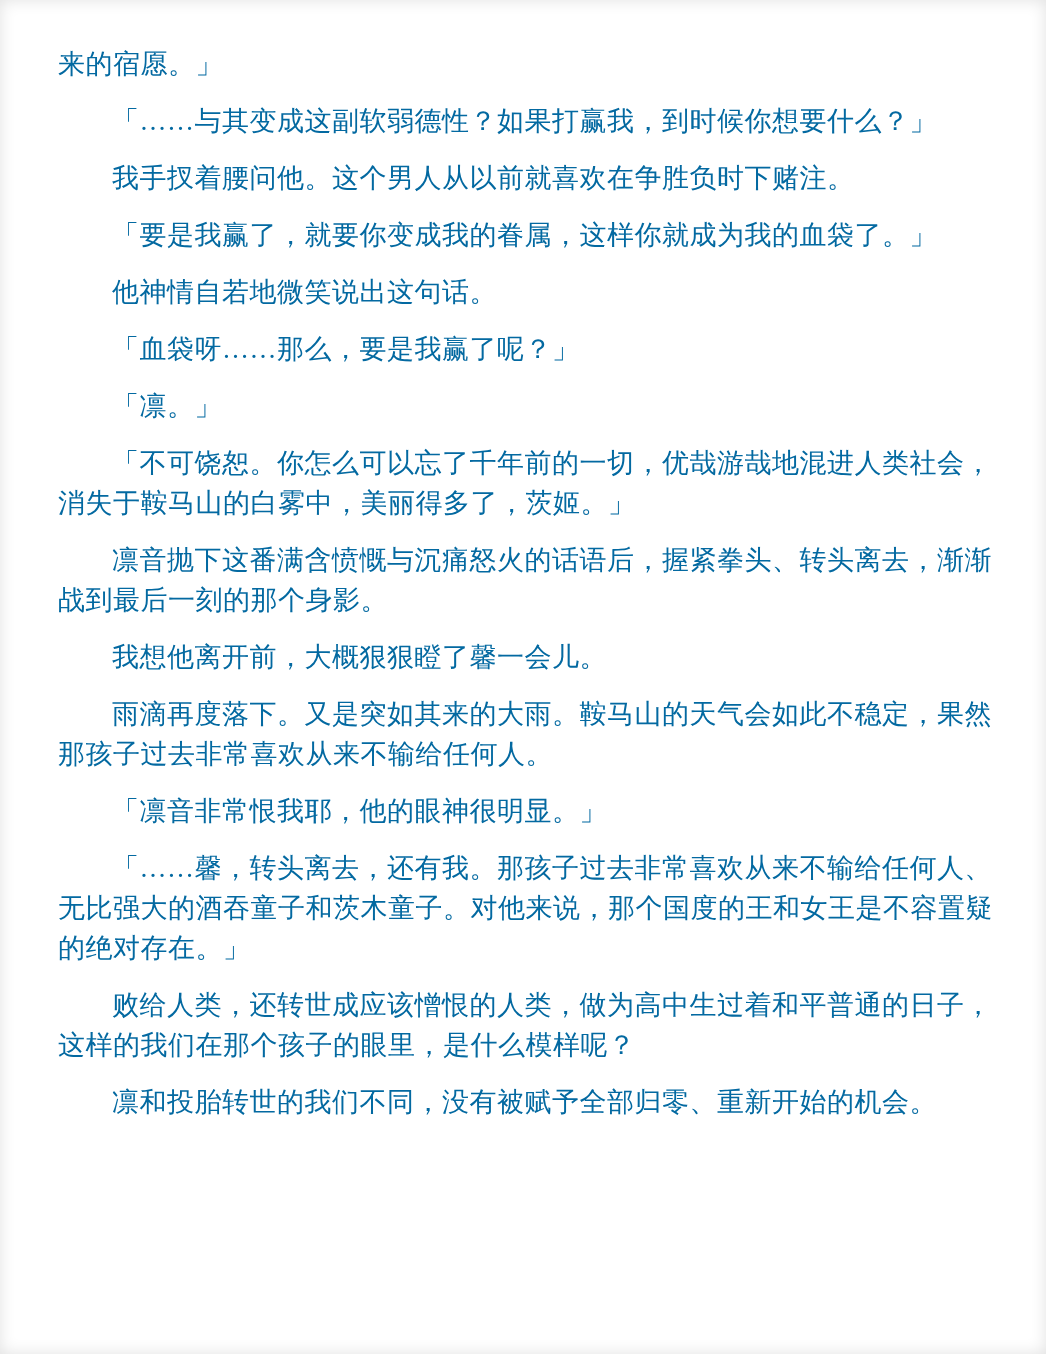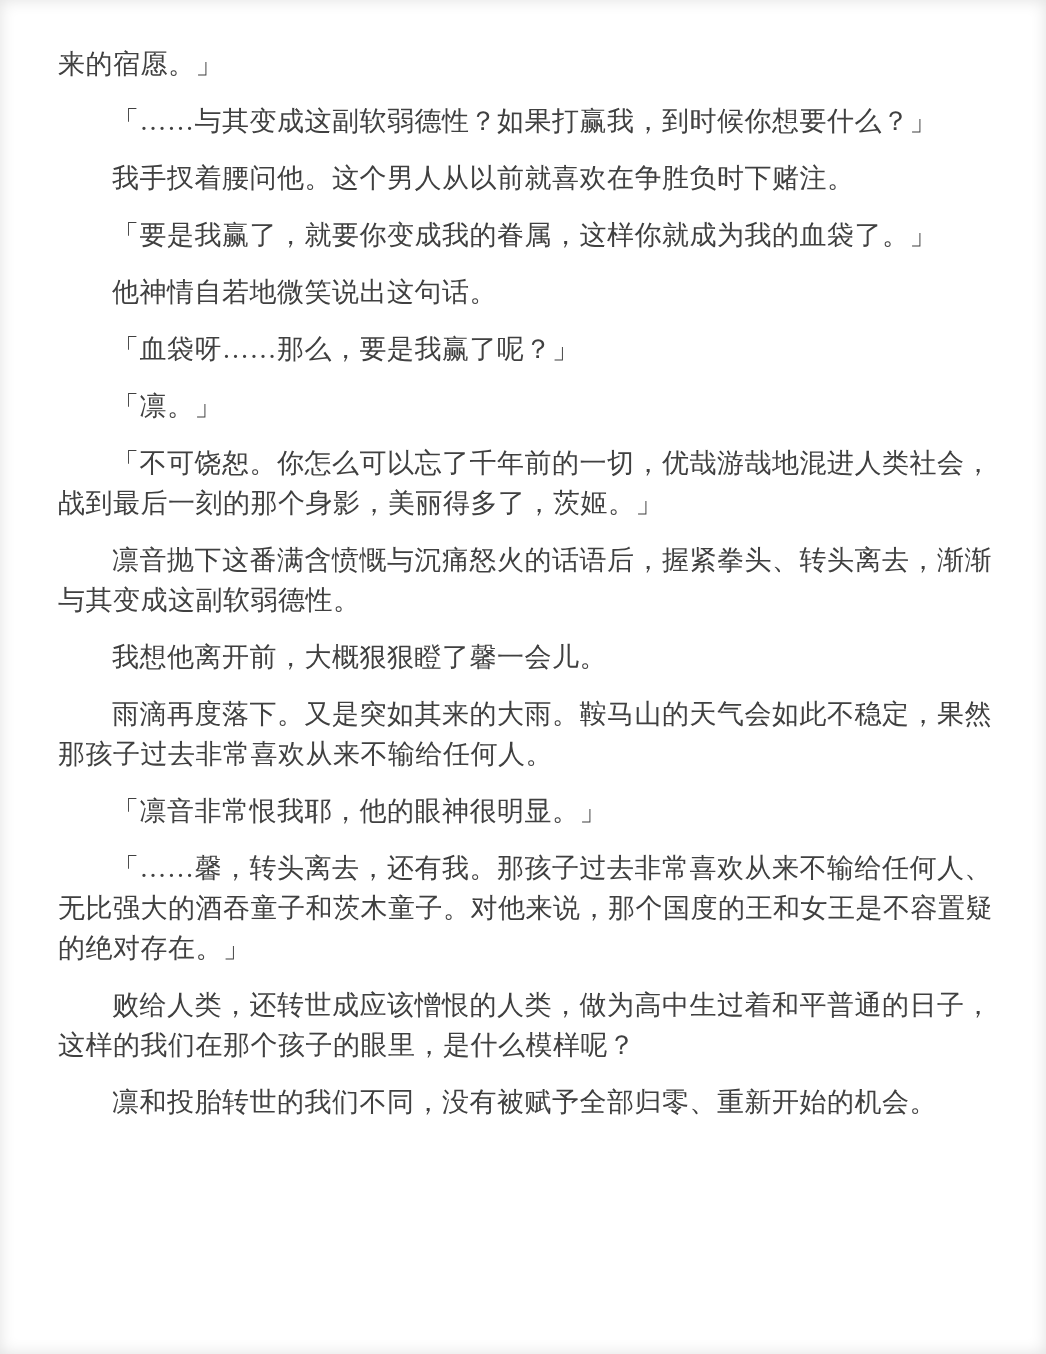--- a/index.html
+++ b/index.html
@@ -10,21 +10,21 @@
   .page {
     position: relative;
     box-sizing: border-box;
     width: 1046px;
     height: 1354px;
     background: #ffffff;
     padding: 44px 56px 0 58px;
     font-family: "Liberation Serif", "DejaVu Serif", serif;
     font-size: 27px;
     line-height: 40px;
-    color: #404040;
+    color: #0369a1;
     box-shadow: inset 0 0 16px rgba(0,0,0,0.12);
     overflow: hidden;
   }
   .para {
     margin: 0 0 17px 0;
   }
   .line {
     white-space: nowrap;
     letter-spacing: 0.5px;
   }
@@ -61,26 +61,26 @@
     <div class="line indent">「血袋呀……那么，要是我赢了呢？」</div>
   </div>
 
 
   <div class="para">
     <div class="line indent">「凛。」</div>
   </div>
 
   <div class="para">
     <div class="line indent">「不可饶恕。你怎么可以忘了千年前的一切，优哉游哉地混进人类社会，</div>
-    <div class="line">战到最后一刻的那个身影，美丽得多了，茨姬。」</div>
+    <div class="line">消失于鞍马山的白雾中，美丽得多了，茨姬。」</div>
   </div>
 
   <div class="para">
     <div class="line indent">凛音抛下这番满含愤慨与沉痛怒火的话语后，握紧拳头、转头离去，渐渐</div>
-    <div class="line">与其变成这副软弱德性。</div>
+    <div class="line">战到最后一刻的那个身影。</div>
   </div>
 
   <div class="para">
     <div class="line indent">我想他离开前，大概狠狠瞪了馨一会儿。</div>
   </div>
 
   <div class="para">
     <div class="line indent">雨滴再度落下。又是突如其来的大雨。鞍马山的天气会如此不稳定，果然</div>
     <div class="line">那孩子过去非常喜欢从来不输给任何人。</div>
   </div>

